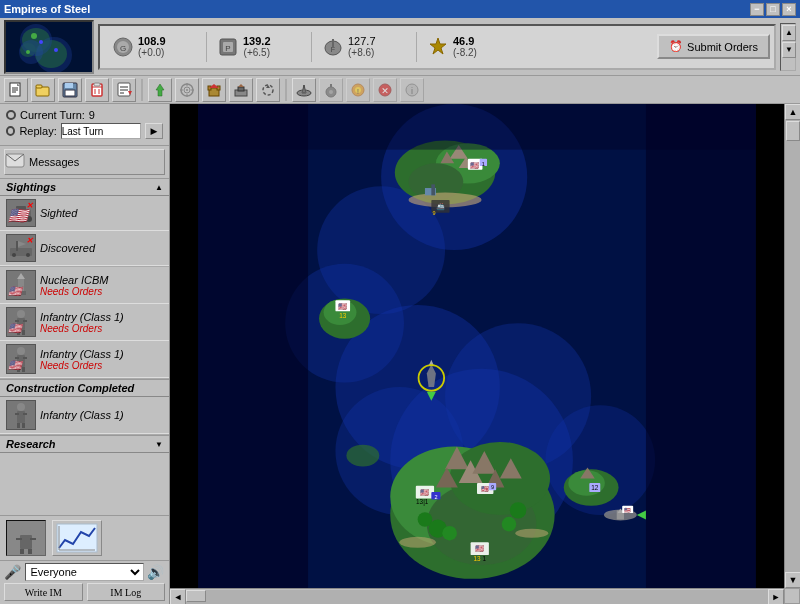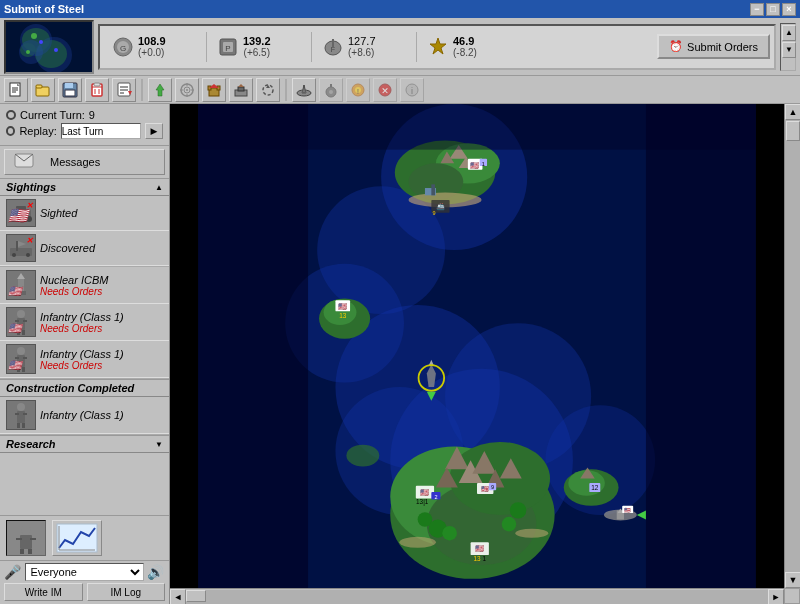--- a/index.html
+++ b/index.html
@@ -131,22 +131,22 @@
     .replay-go-btn {
       width: 20px; height: 16px;
       background: #c0c0c0;
       border: 1px outset #ddd;
       font-size: 9px;
       cursor: pointer;
       display: flex; align-items: center; justify-content: center;
     }
 
     .messages-btn {
-      display: flex; align-items: center; gap: 16px;
-      padding: 3px 9px;
+      display: flex; align-items: center; gap: 4px;
+      padding: 3px 0;
       margin: 3px 4px;
       background: #c0c0c0;
       border: 1px outset #ddd;
       cursor: pointer;
     }
 
     .panel-section-header {
       background: #c0c0c0;
       border-top: 1px solid #999;
       border-bottom: 1px solid #888;
@@ -225,20 +225,21 @@
     .chat-row2 {
       display: flex; gap: 4px; margin-top: 2px;
     }
     .chat-write-btn, .chat-imlog-btn {
       flex: 1; height: 18px;
       background: #c0c0c0;
       border: 1px outset #ddd;
       font-size: 10px;
       cursor: pointer;
       text-align: center;
+      font-family: Liberation Serif, serif;
     }
 
     
     .map-area {
       flex: 1;
       position: relative;
       overflow: hidden;
       background: #000;
     }
 
@@ -311,21 +312,21 @@
 
     
     .panel-scroll::-webkit-scrollbar { width: 14px; }
     .panel-scroll::-webkit-scrollbar-track { background: #b0b0b0; }
     .panel-scroll::-webkit-scrollbar-thumb { background: #c0c0c0; border: 1px outset #ddd; }
   </style>
 </head>
 <body>
 
 <div class="title-bar">
-  <span>Submit of Steel</span>
+  <span>Empires of Steel</span>
   <div class="title-bar-buttons">
     <div class="title-btn">−</div>
     <div class="title-btn">□</div>
     <div class="title-btn">×</div>
   </div>
 </div>
 
 <div class="main-container">
 
   <div class="resource-bar">

